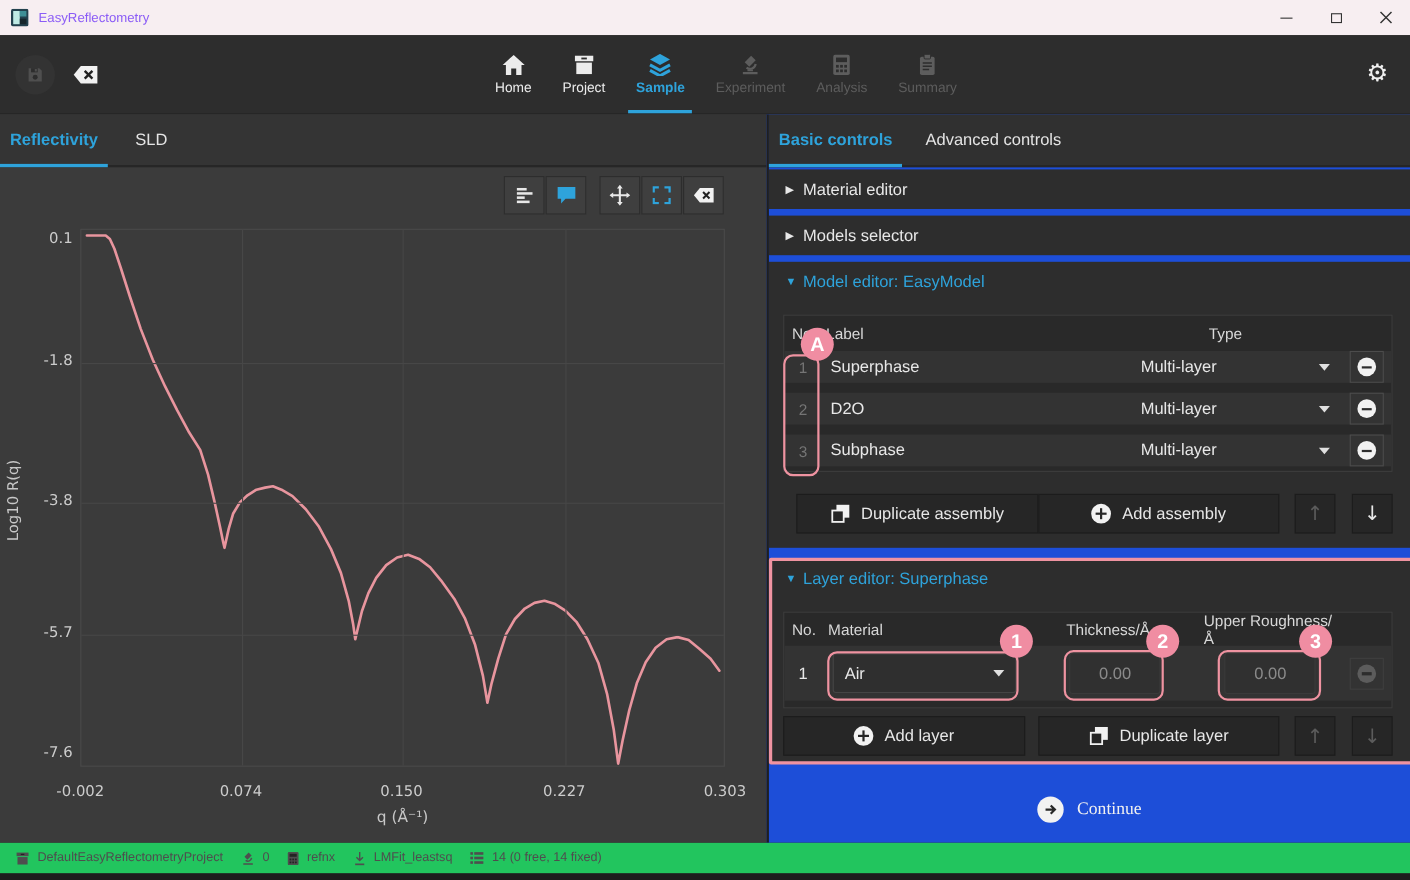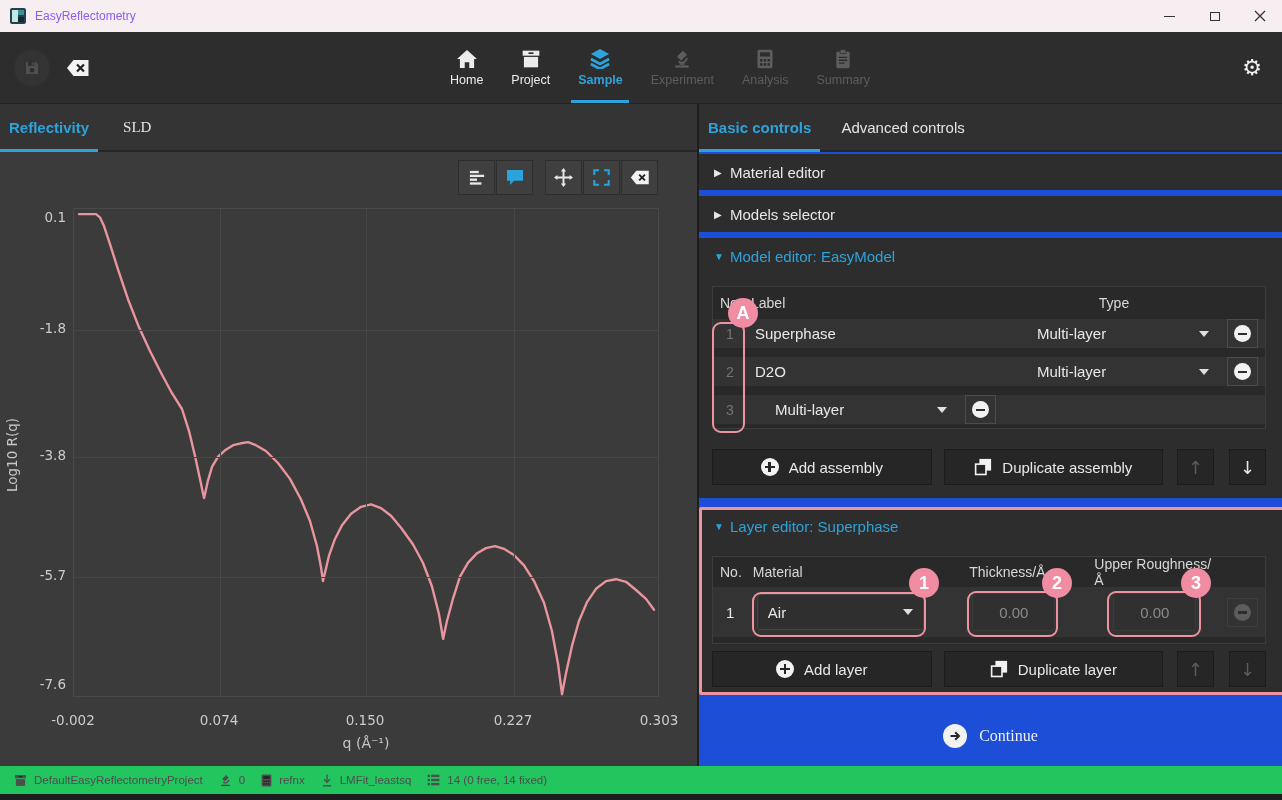--- a/index.html
+++ b/index.html
@@ -35,21 +35,21 @@
   .right-panel { width:585px; background:#1d4ed8; position:relative; border-left:2px solid #1f1f1f; }
 
   
   .tabstrip { height:48px; display:flex; align-items:stretch; border-bottom:2px solid #262626; }
   .left-panel .tabstrip { background:#343434; }
   .right-panel .tabstrip { background:#303030; }
   .tab { display:flex; align-items:center; padding:0 9px; font-size:15px; color:#e4e4e4; position:relative; cursor:pointer; }
   .tab.active { color:#2ea3db; font-weight:bold; }
   .tab.active::after { content:""; position:absolute; left:0; right:0; bottom:-2px; height:3px; background:#2ea3db; }
   .left-panel .tab:first-child { margin-left:0; }
-  .left-panel .tab + .tab { margin-left:16px;font-family:Liberation Serif, serif; }
+  .left-panel .tab + .tab { margin-left:16px; }
   .right-panel .tab + .tab { margin-left:12px; }
 
   
   .chart-region { position:absolute; top:48px; left:0; right:0; bottom:0; }
   .chart-toolbar { position:absolute; left:458px; top:8px; display:flex; }
   .ct-btn { width:37px; height:35px; background:#3f3f3f; border:1px solid #2d2d2d; display:flex; align-items:center; justify-content:center; cursor:pointer; }
   .ct-btn + .ct-btn { margin-left:1px; }
   .ct-gap { width:12px; }
   .y-title { position:absolute; left:-58px; top:295px; width:140px; text-align:center; transform:rotate(-90deg); font-family:"DejaVu Sans", sans-serif; font-size:13.5px; color:#c7c7c7; }
   .plot { position:absolute; left:73px; top:56px; width:586px; height:489px; border:1px solid #4a4a4a; }
@@ -381,43 +381,44 @@
               <span class="caret"></span>
             </div>
             <span class="col-action">
                 <span class="sq-btn">
                   <span class="circ-minus"></span>
                 </span>
               </span>
           </div>
           <div class="trow">
             <span class="col-no">3</span>
+            <span class="col-label">Subphase</span>
             <div class="type-dd">
               <span class="dd-text">Multi-layer</span>
               <span class="caret"></span>
             </div>
             <span class="col-action">
                 <span class="sq-btn">
                   <span class="circ-minus"></span>
                 </span>
               </span>
           </div>
         </div>
       </div>
       <div class="btn-row">
-        <button class="big-btn btn-add">
-          <span class="circ-plus"></span>
-          <span>Add assembly</span>
-        </button>
         <button class="big-btn btn-dup">
           <svg width="18" height="18" viewBox="0 0 20 20">
             <rect x="6" y="1" width="13" height="13" fill="#f2f2f2"></rect>
             <rect x="1.8" y="6.8" width="11.5" height="11.5" fill="#262626" stroke="#f2f2f2" stroke-width="1.8"></rect>
           </svg>
           <span>Duplicate assembly</span>
+        </button>
+        <button class="big-btn btn-add">
+          <span class="circ-plus"></span>
+          <span>Add assembly</span>
         </button>
         <button class="arrow-btn up disabled">
             <span>↑</span>
           </button>
         <button class="arrow-btn down">
             <span>↓</span>
           </button>
       </div>
     </div>
 

